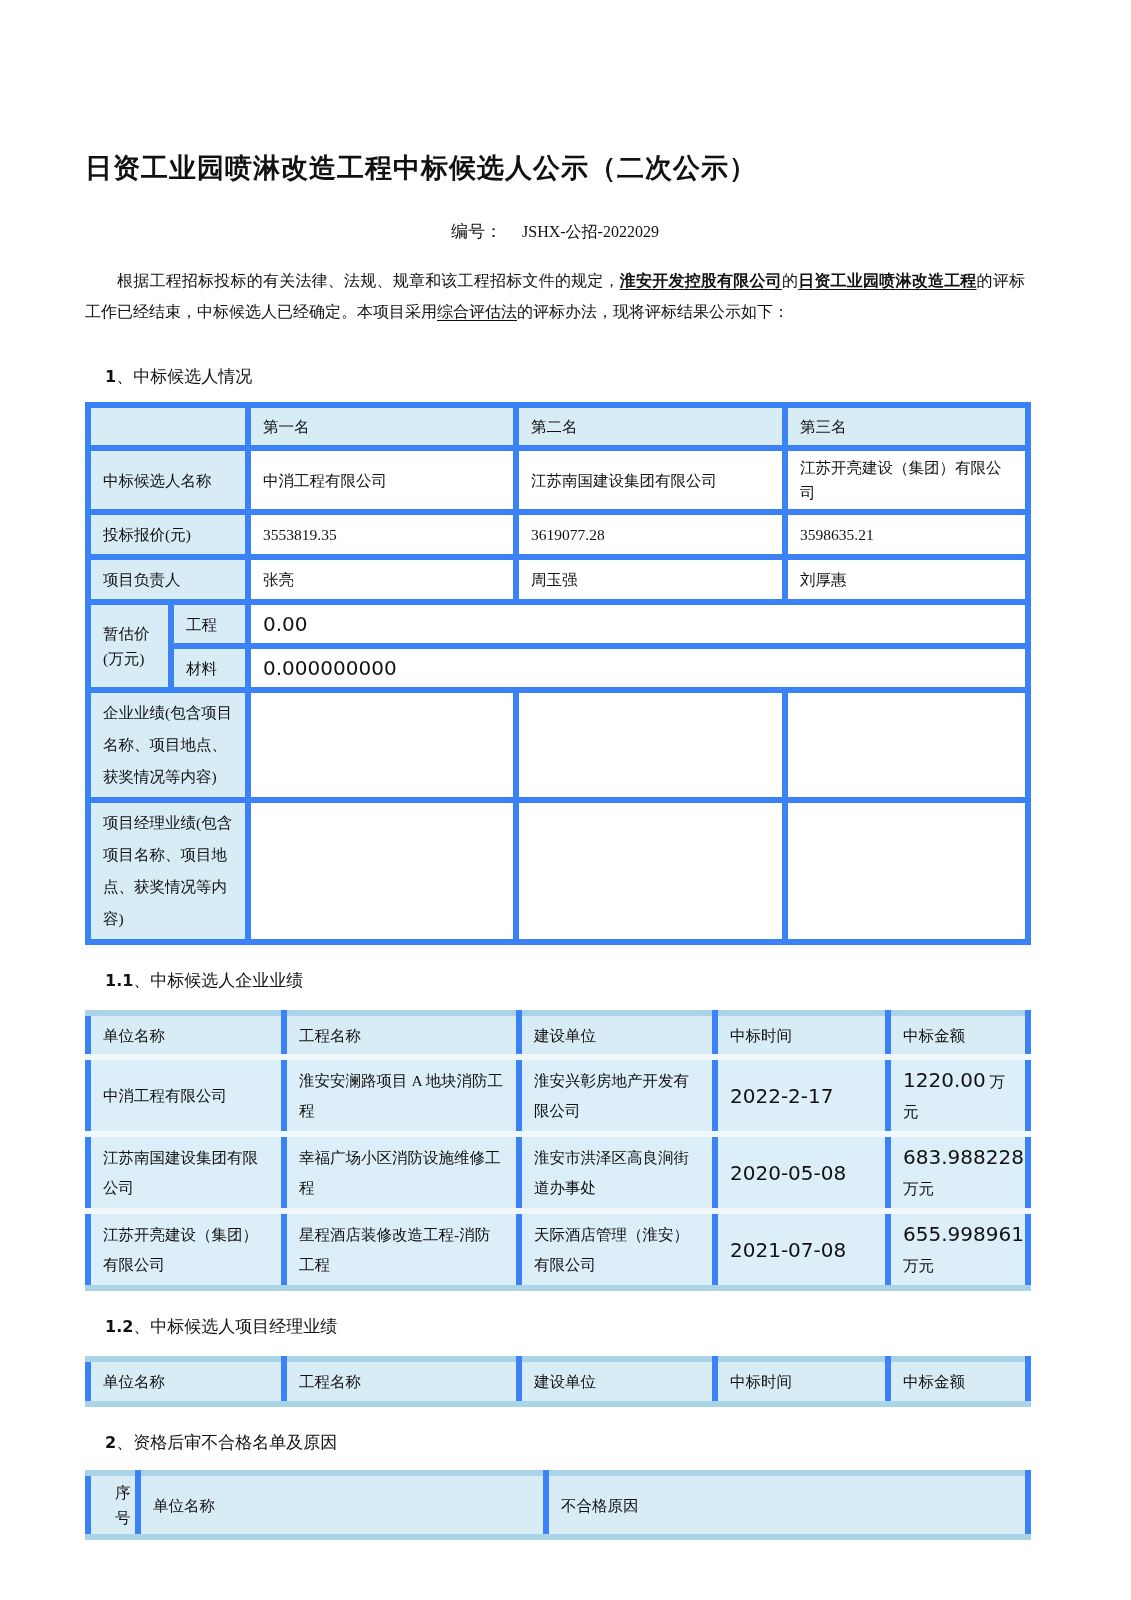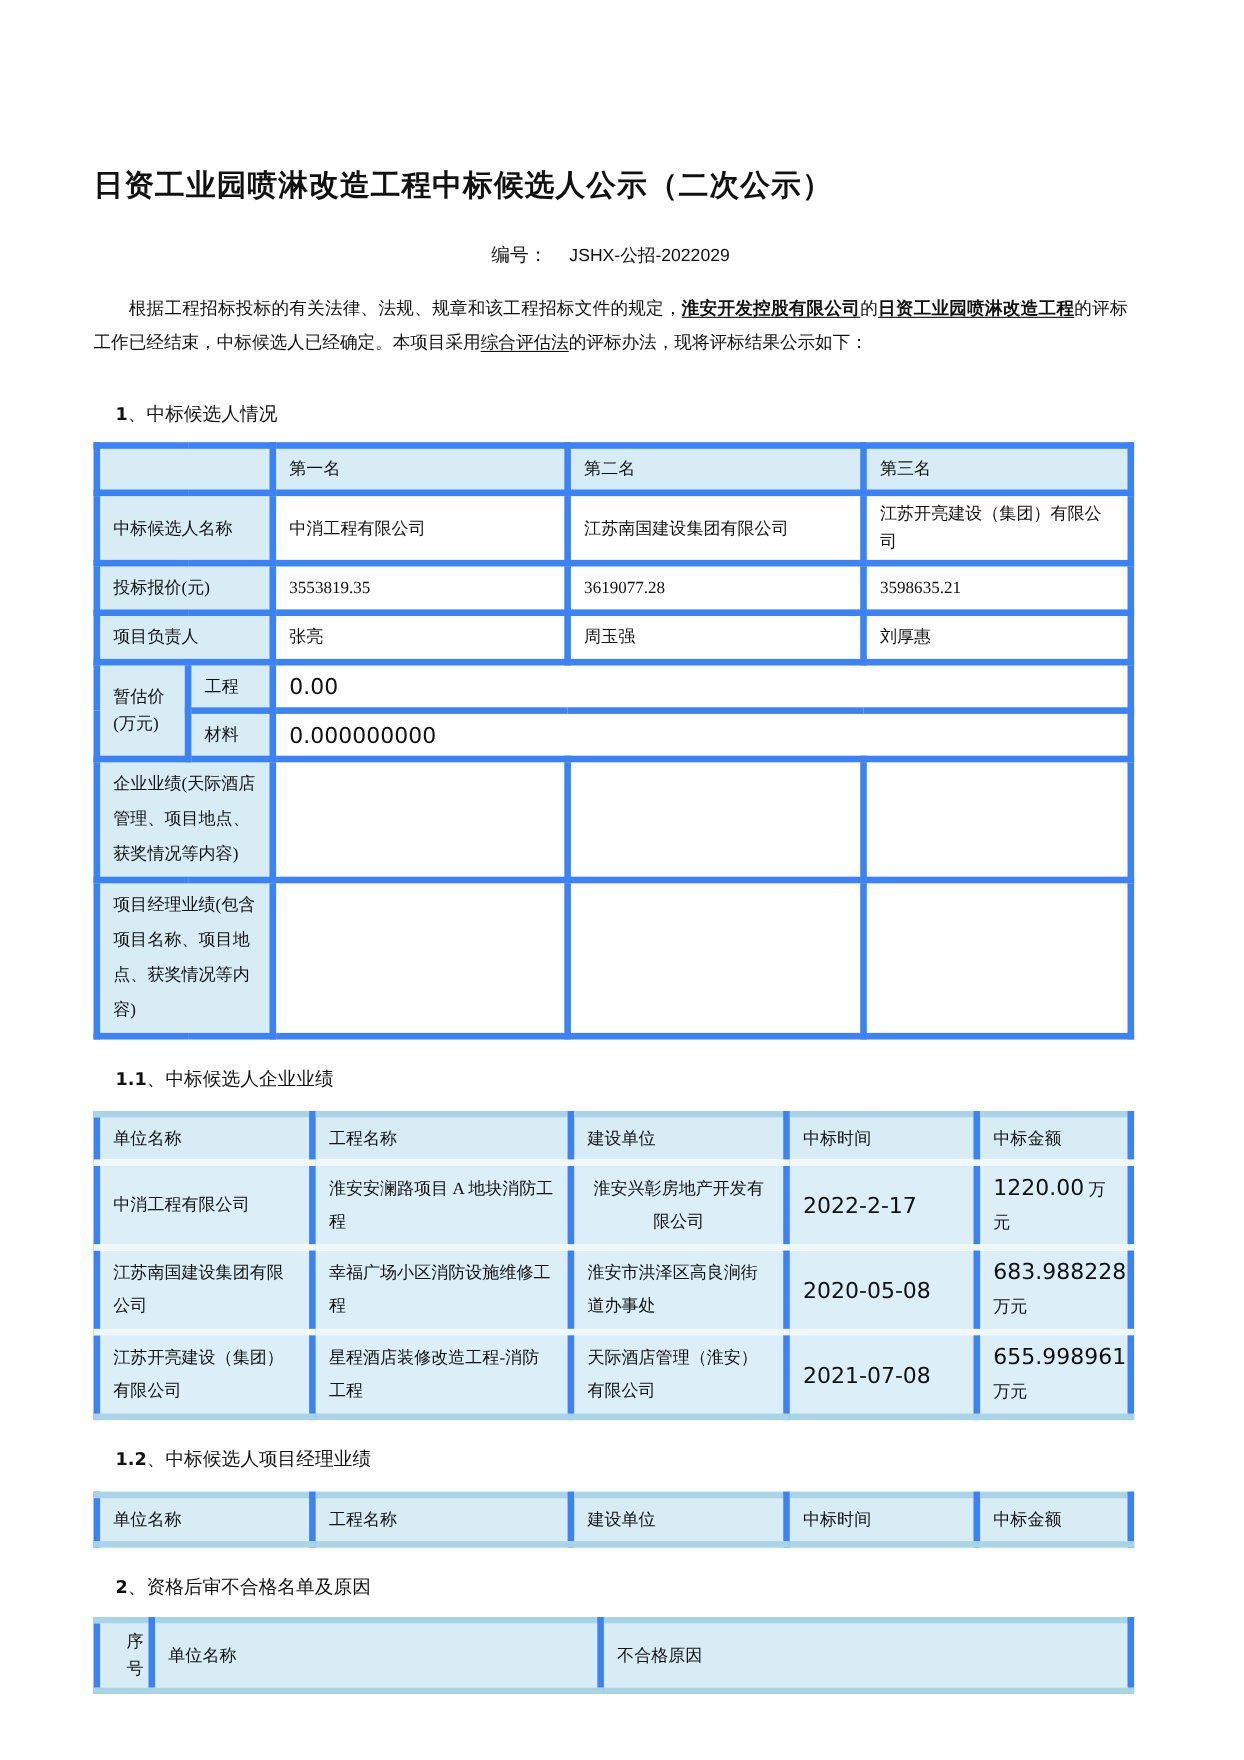--- a/index.html
+++ b/index.html
@@ -12,21 +12,21 @@
   .page{width:940px;margin:0 auto 0 85px;}
   .doc-title{
     margin:0;padding-top:150px;
     font-size:27px;font-weight:bold;letter-spacing:1px;
     font-family:"Liberation Serif","DejaVu Serif",serif;
   }
   .doc-number{
     margin-top:34px;text-align:center;font-size:17px;
   }
   .doc-number .num-latin{
-    font-family:Liberation Sans, sans-serif;
+    font-family:Liberation Serif, serif;
     font-size:16px;
     margin-left:20px;
   }
   .intro{
     margin-top:22px;
     font-size:16px;line-height:31px;
     text-align:justify;text-indent:2em;
   }
   .u{text-decoration:underline;text-underline-offset:3px;}
   .b{font-weight:bold;}
@@ -73,21 +73,21 @@
   .t11 .rr{height:77px;}
   .t11 td{line-height:30px;}
   .t12{margin-top:18px;}
   .t12 .rh{height:45px;}
   .t2{margin-top:16px;}
   .t2 .rh{height:58px;}
   .sans{
     font-family:"DejaVu Sans","Liberation Sans",sans-serif;
     font-size:20px;
   }
-  .center{text-align:center;}
+  .center{text-align:left;}
   .m-top-lg{margin-top:24px;}
 </style>
 </head>
 <body>
 
 <div class="page">
 
   <h1 class="doc-title">日资工业园喷淋改造工程中标候选人公示（二次公示）</h1>
 
   <div class="doc-number">
@@ -141,21 +141,21 @@
         <span>(万元)</span>
       </td>
       <td class="hd">工程</td>
       <td class="wc sans" colspan="3">0.00</td>
     </tr>
     <tr class="rs">
       <td class="hd">材料</td>
       <td class="wc sans" colspan="3">0.000000000</td>
     </tr>
     <tr class="re1">
-      <td class="hd lbl" colspan="2">企业业绩(天际酒店管理、项目地点、获奖情况等内容)</td>
+      <td class="hd lbl" colspan="2">企业业绩(包含项目名称、项目地点、获奖情况等内容)</td>
       <td class="wc"></td>
       <td class="wc"></td>
       <td class="wc"></td>
     </tr>
     <tr class="re2">
       <td class="hd lbl" colspan="2">项目经理业绩(包含项目名称、项目地点、获奖情况等内容)</td>
       <td class="wc"></td>
       <td class="wc"></td>
       <td class="wc"></td>
     </tr>

